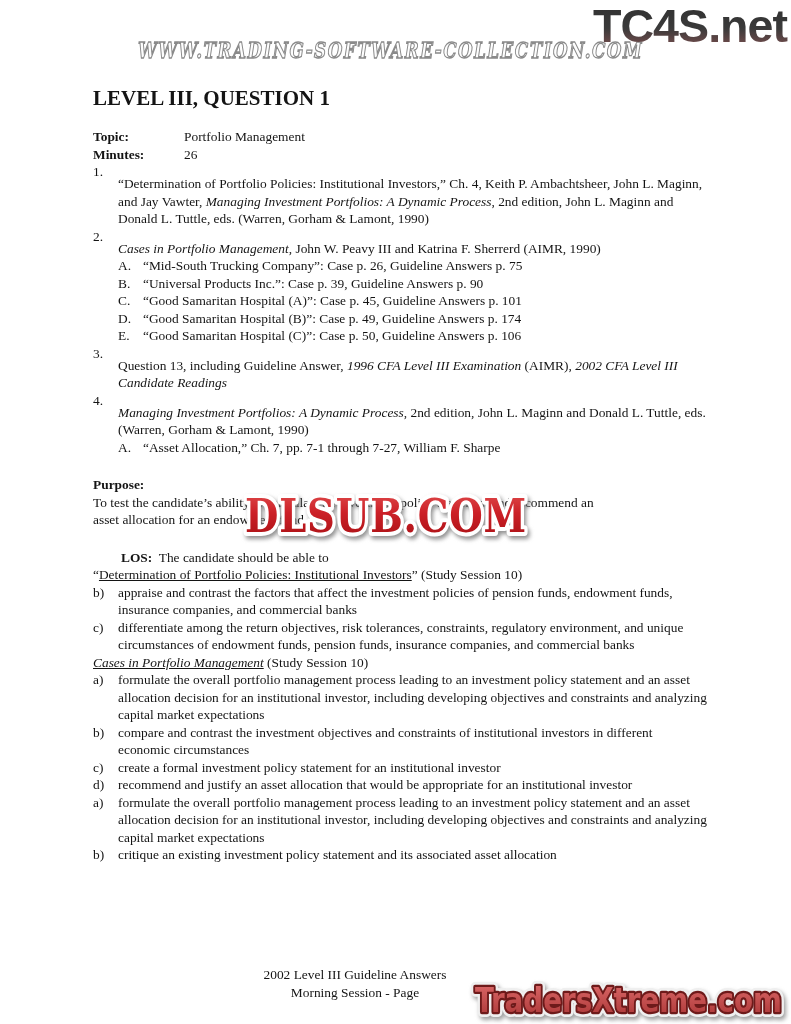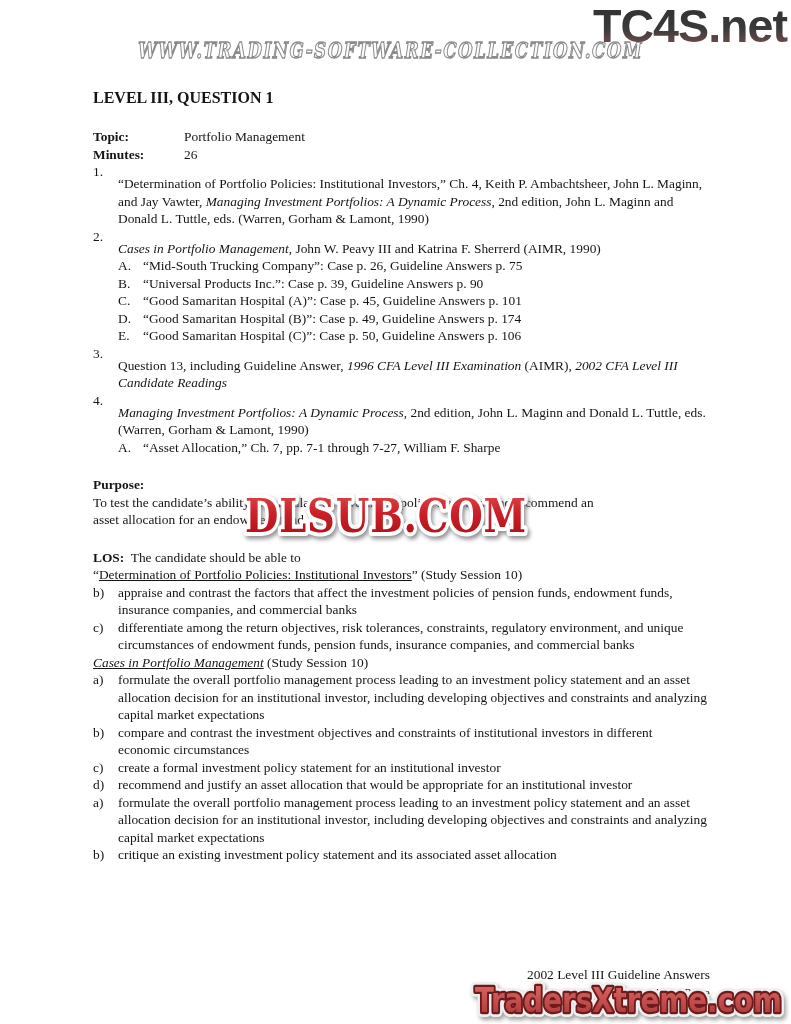--- a/index.html
+++ b/index.html
@@ -2,38 +2,38 @@
 <html><head>
 <meta charset="utf-8">
 <style>
   html,body{margin:0;padding:0;}
   body{
     width:791px;height:1024px;position:relative;background:#ffffff;
     font-family:"Liberation Serif", serif;font-size:13.4px;line-height:17.5px;
     color:#141414;overflow:hidden;
   }
   .content{position:absolute;left:93px;top:88px;width:614px;}
-  .doc-title{font-size:16px;font-weight:bold;line-height:20px;margin-bottom:20px;}
+  .doc-title{font-size:21px;font-weight:bold;line-height:20px;margin-bottom:20px;}
   .meta-row{display:flex;}
   .meta-label{width:91px;font-weight:bold;}
   .section-heading{font-weight:bold;margin-top:20px;}
   .ref{display:flex;}
   .ref-num{width:25px;flex:0 0 25px;}
   .ref-body{flex:1;margin-top:12px;}
   .sub{display:flex;margin-left:25px;}
   .sub-letter{width:25px;flex:0 0 25px;}
   .sub-body{flex:1;}
   .purpose-line{white-space:nowrap;}
   .los-item{display:flex;}
   .los-marker{width:25px;flex:0 0 25px;}
   .los-body{flex:1;}
   .seg-b{font-weight:bold;}
   .seg-i{font-style:italic;}
   .seg-u{text-decoration:underline;}
-  .footer{position:absolute;left:0;top:966px;width:710px;text-align:right;}
+  .footer{position:absolute;left:0;top:966px;width:710px;text-align:center;}
   
   .wm{position:absolute;pointer-events:none;}
   #wm-collection{left:128px;top:26px;}
   #wm-tc4s{left:590px;top:0px;}
   #wm-dlsub{left:232px;top:476px;filter:drop-shadow(2px 3px 2px rgba(110,110,110,0.75));}
   #wm-traders{left:466px;top:977px;filter:drop-shadow(2px 3px 2px rgba(120,120,120,0.7));}
 </style>
 </head>
 <body>
 
@@ -92,21 +92,21 @@
   </div>
   <div class="sub">
     <span class="sub-letter">A.</span>
     <span class="sub-body">“Asset Allocation,” Ch. 7, pp. 7-1 through 7-27, William F. Sharpe</span>
   </div>
 
   <div class="section-heading">Purpose:</div>
   <div class="purpose-line">To test the candidate’s ability to formulate an investment policy statement and recommend an</div>
   <div class="purpose-line">asset allocation for an endowment fund</div>
 
-  <div class="section-heading" style="font-weight:normal;"><span class="seg-b">LOS:</span><span>&nbsp; The candidate should be able to</span></div>
+  <div class="section-heading" style="font-weight:normal;margin-left:28px;"><span class="seg-b">LOS:</span><span>&nbsp; The candidate should be able to</span></div>
 
   <div><span>“</span><span class="seg-u">Determination of Portfolio Policies: Institutional Investors</span><span>” (Study Session 10)</span></div>
   <div class="los-item">
     <span class="los-marker">b)</span>
     <span class="los-body">appraise and contrast the factors that affect the investment policies of pension funds, endowment funds, insurance companies, and commercial banks</span>
   </div>
   <div class="los-item">
     <span class="los-marker">c)</span>
     <span class="los-body">differentiate among the return objectives, risk tolerances, constraints, regulatory environment, and unique circumstances of endowment funds, pension funds, insurance companies, and commercial banks</span>
   </div>

